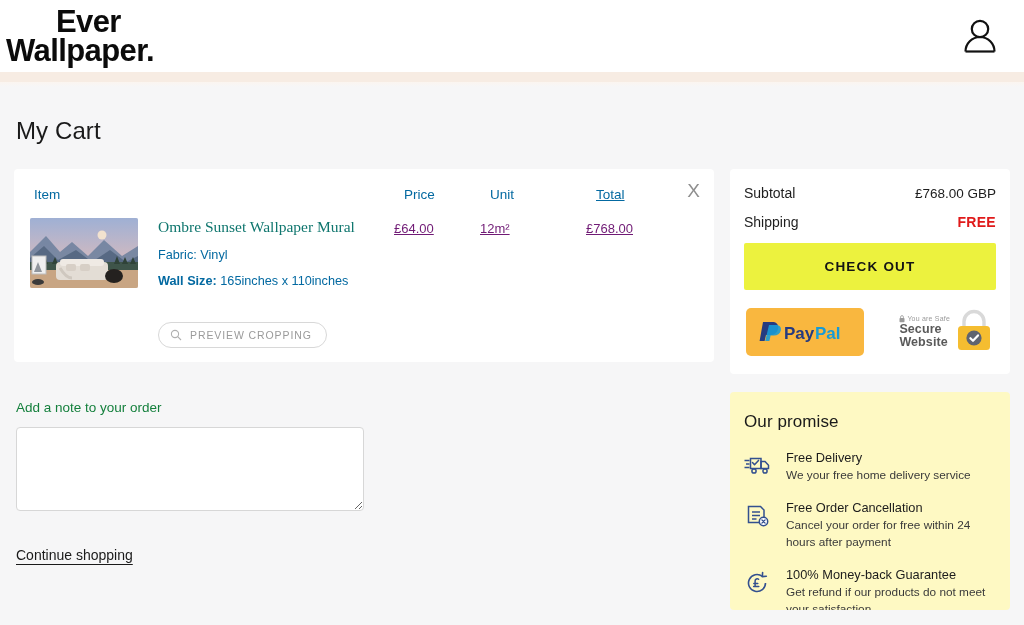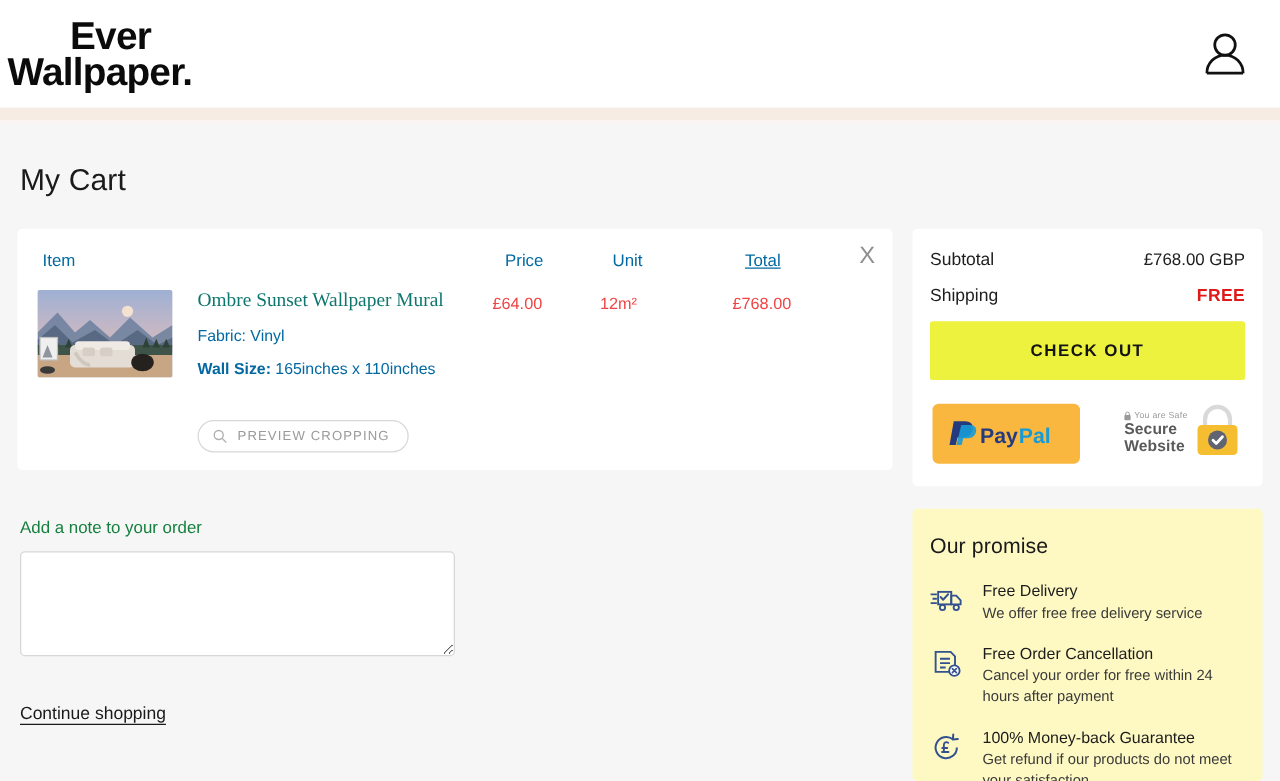--- a/index.html
+++ b/index.html
@@ -6,21 +6,21 @@
   html, body {
     width: 1024px; height: 625px;
     background: #f6f6f7;
     font-family: "Liberation Sans", sans-serif;
     overflow: hidden;
   }
 
   
   .site-header {
     position: relative;
-    height: 86px;
+    height: 72px;
     background: #ffffff;
     display: flex;
     align-items: center;
     gap: 32px;
   }
   .logo {
     margin-left: 6px;
     font-weight: 700;
     font-size: 31px;
     line-height: 0.95;
@@ -128,21 +128,21 @@
     background: #fff;
     padding: 6px 14px 6px 11px;
     font-size: 10.5px;
     letter-spacing: 0.9px;
     color: #9a9a9a;
     cursor: pointer;
     font-family: "Liberation Sans", sans-serif;
   }
   .preview-btn svg { display: block; }
 
-  .cell { font-size: 13px; color: #ef4444; padding-top: 3px; }
+  .cell { font-size: 13px; color: #701a75; padding-top: 3px; text-decoration: underline; }
   .cell.price { width: 86px; }
   .cell.unit  { width: 106px; }
   .cell.total { width: 100px; }
 
   
   .note-wrap { padding: 38px 2px 0 2px; }
   .note-label { font-size: 13.5px; color: #15803d; margin-bottom: 12px; }
   .note-box {
     width: 348px; height: 84px;
     border: 1px solid #d7d7d7;
@@ -406,21 +406,21 @@
               <circle cx="10" cy="17" r="2.1" fill="none" stroke="#33508f" stroke-width="1.5"></circle>
               <circle cx="21" cy="17" r="2.1" fill="none" stroke="#33508f" stroke-width="1.5"></circle>
               <path d="M8.5 8.6 l2 2.2 l4 -4.4" fill="none" stroke="#33508f" stroke-width="1.5" stroke-linecap="round" stroke-linejoin="round"></path>
               <line x1="0.5" y1="6.5" x2="5.5" y2="6.5" stroke="#33508f" stroke-width="1.5"></line>
               <line x1="2" y1="10" x2="5.5" y2="10" stroke="#33508f" stroke-width="1.5"></line>
               <line x1="0.5" y1="13.5" x2="5.5" y2="13.5" stroke="#33508f" stroke-width="1.5"></line>
             </svg>
           </div>
           <div>
             <div class="promise-h">Free Delivery</div>
-            <div class="promise-d">We offer free free delivery service</div>
+            <div class="promise-d">We your free home delivery service</div>
           </div>
         </div>
 
         <div class="promise-item">
           <div class="promise-icon">
             <svg width="28" height="24" viewBox="0 0 28 24">
               <path d="M4.5 2.5 h12 l3.5 3.6 v12.4 h-15.5 z" fill="none" stroke="#33508f" stroke-width="1.5"></path>
               <line x1="8" y1="8" x2="16" y2="8" stroke="#33508f" stroke-width="1.5"></line>
               <line x1="8" y1="11.5" x2="16" y2="11.5" stroke="#33508f" stroke-width="1.5"></line>
               <line x1="8" y1="15" x2="12.5" y2="15" stroke="#33508f" stroke-width="1.5"></line>

